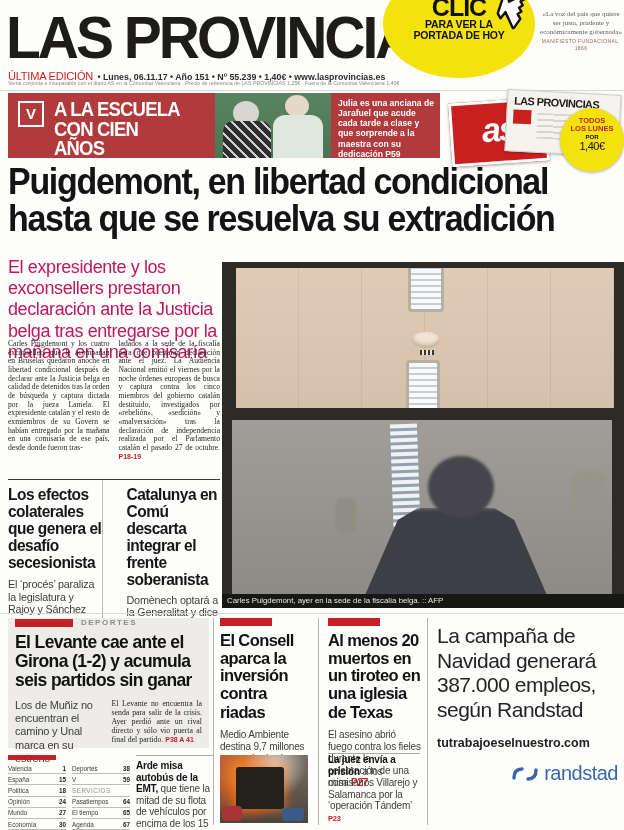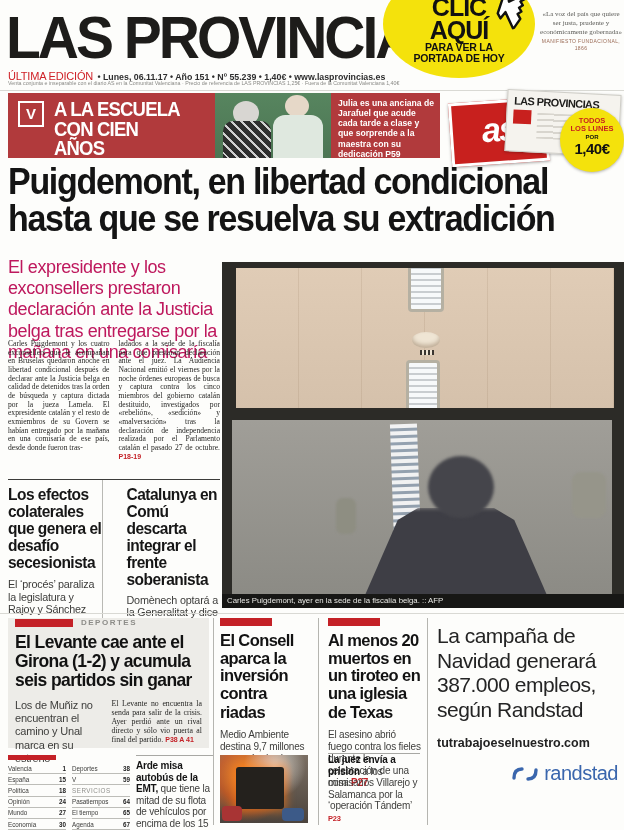--- a/index.html
+++ b/index.html
@@ -48,21 +48,21 @@
   .promo-lp{left:58px;top:0px;width:112px;height:60px;background:#f5f3ee;border:1px solid #cfcec8;
     transform:rotate(3deg);box-shadow:0 1px 3px rgba(0,0,0,.3);overflow:hidden;}
   .promo-lp-title{margin:4px 4px 0 6px;font-size:11px;font-weight:800;letter-spacing:-.6px;color:#1d1c1a;white-space:nowrap;}
   .promo-lp-red{margin:3px 0 0 6px;width:18px;height:14px;background:#c8201e;}
   .promo-lp-lines{margin:-12px 6px 0 30px;height:26px;
     background:repeating-linear-gradient(180deg,#d8d5ce 0 2px,transparent 2px 6px);}
   .promo-badge{right:0px;top:16px;width:64px;height:64px;border-radius:50%;background:#f4e20c;
     box-shadow:0 1px 3px rgba(0,0,0,.3);text-align:center;padding-top:9px;box-sizing:border-box;z-index:3;}
   .pb-red{color:#c8201e;font-size:7.5px;font-weight:800;line-height:1.1;}
   .pb-por{color:#111;font-size:6px;font-weight:800;line-height:1.2;}
-  .pb-price{color:#111;font-size:15px;font-weight:700;letter-spacing:-.5px;line-height:1;}
+  .pb-price{color:#111;font-size:11px;font-weight:400;letter-spacing:-.5px;line-height:1;}
 
   
   .headline{left:8px;top:163px;width:612px;font-size:34px;font-weight:800;letter-spacing:-1.3px;
     line-height:1.04;color:#141414;transform:scaleY(1.06);transform-origin:left top;}
   .subhead{left:8px;top:257px;width:212px;font-size:18px;color:#be185d;line-height:1.18;letter-spacing:-.4px;}
   .lead-body{left:8px;top:340px;width:212px;display:flex;gap:9px;
     font-family:"Liberation Serif",serif;font-size:7.6px;line-height:1.14;text-align:justify;color:#1f1f1d;}
   .lead-body div{width:102px;}
   .pageref{color:#c42127;font-weight:700;font-family:"Liberation Sans",sans-serif;font-size:7px;}
 
@@ -157,21 +157,20 @@
 
 <div class="abs mast-title">LAS PROVINCIAS</div>
 
 <div class="abs motto">
   <div>«La voz del país que quiere ser justa, prudente y económicamente gobernada»</div>
   <div class="motto-src">MANIFIESTO FUNDACIONAL, 1866</div>
 </div>
 
 <div class="abs clic-badge">
   <div class="clic-big">CLIC</div>
-  <div class="clic-big">AQUÍ</div>
   <div class="clic-small">PARA VER LA</div>
   <div class="clic-small">PORTADA DE HOY</div>
   <svg class="abs hand" viewBox="0 0 40 40">
     <path d="M16 38 L14 22 L8 26 L7 21 L15 10 L18 3 L22 4 L20 14 L34 12 L35 16 L30 17 L31 21 L27 22 L28 26 L24 27 L25 32 L17 38 Z" fill="#ffffff" stroke="#111" stroke-width="2.2" stroke-linejoin="round"></path>
   </svg>
 </div>
 
 <div class="abs edition-line">
   <span class="edition-label">ÚLTIMA EDICIÓN</span>
   <span class="edition-info">• Lunes, 06.11.17 • Año 151 • Nº 55.239 • 1,40€ • www.lasprovincias.es</span>

